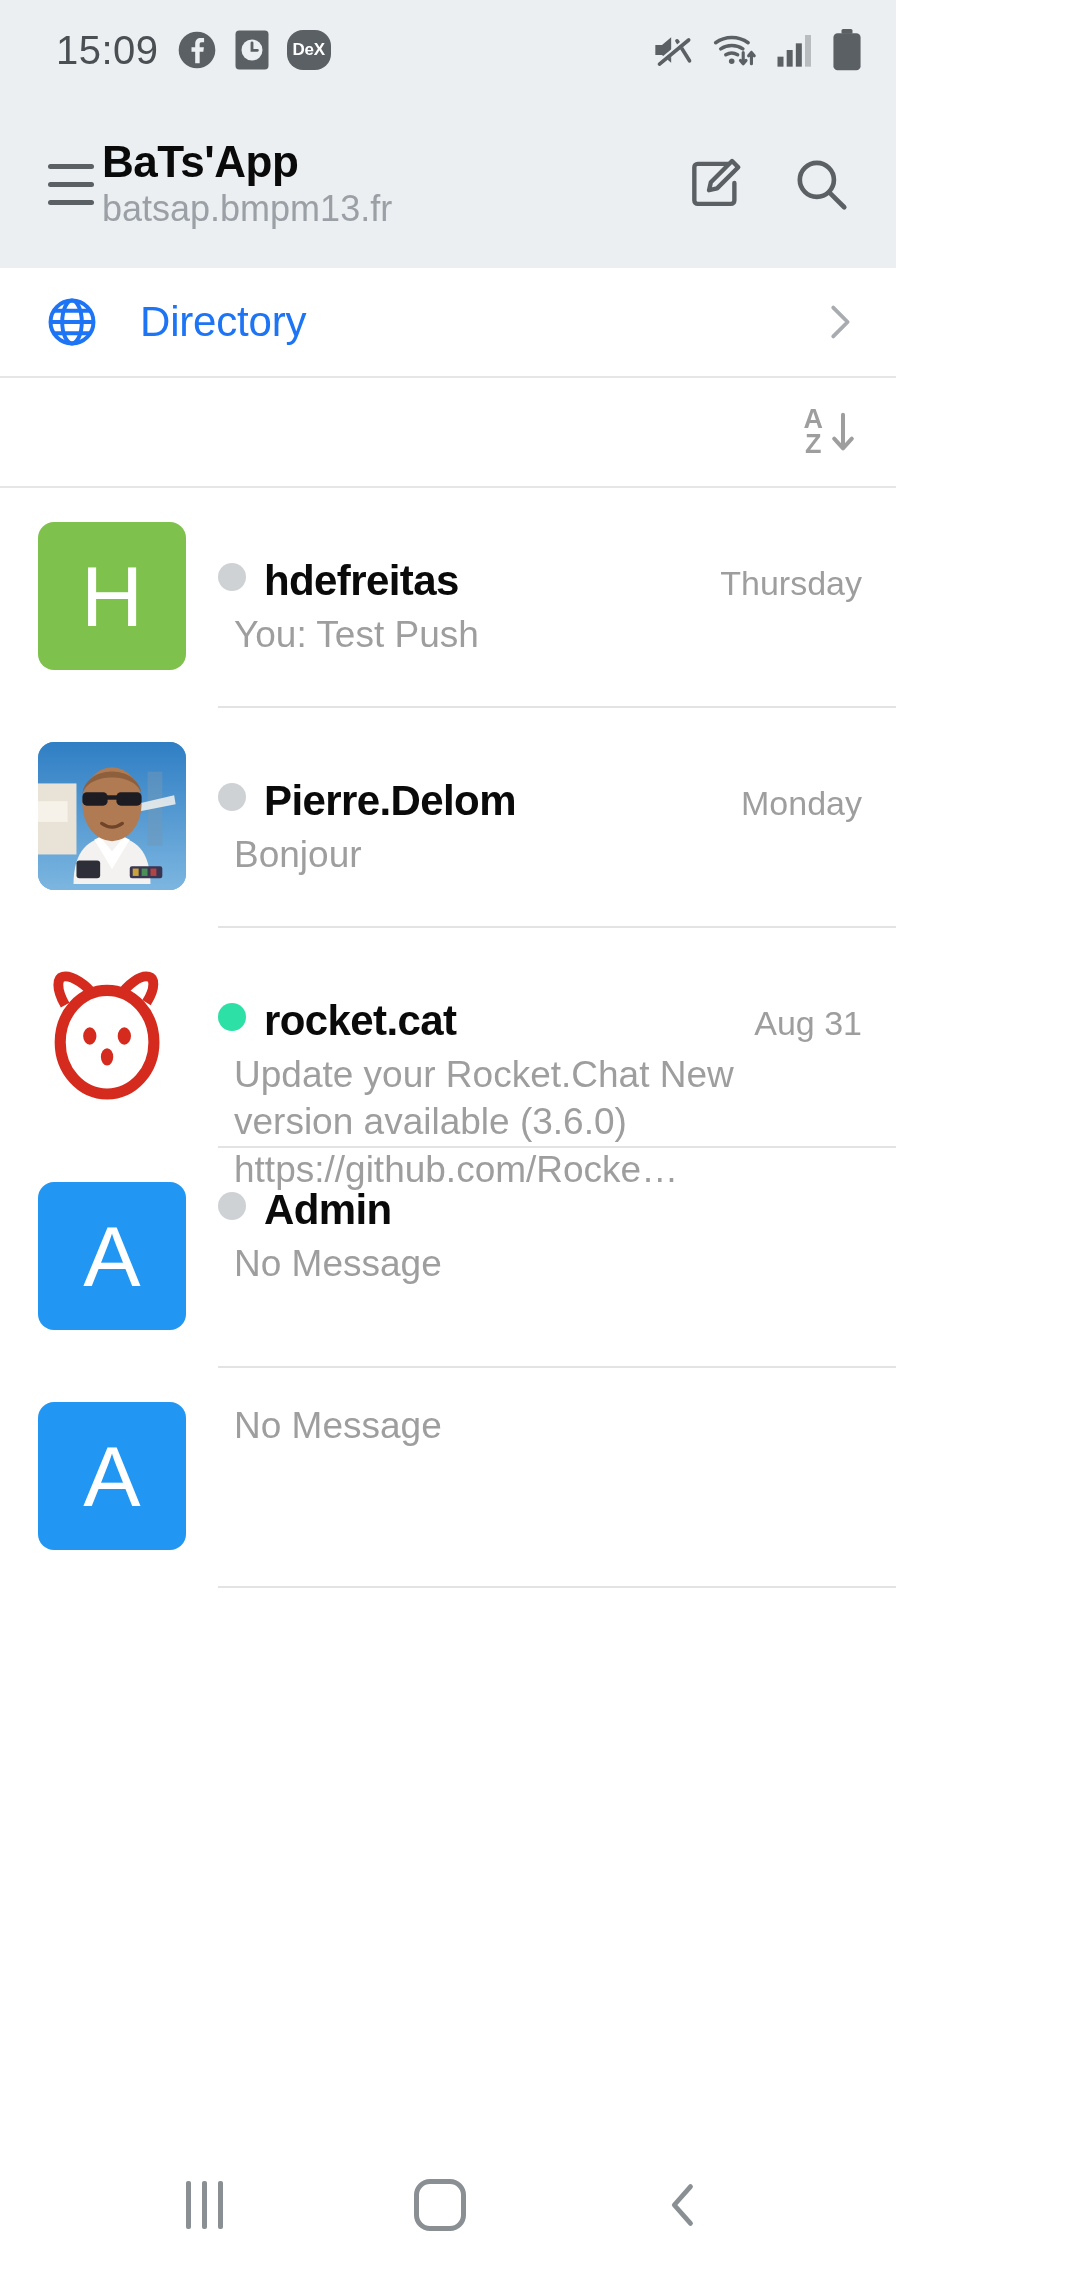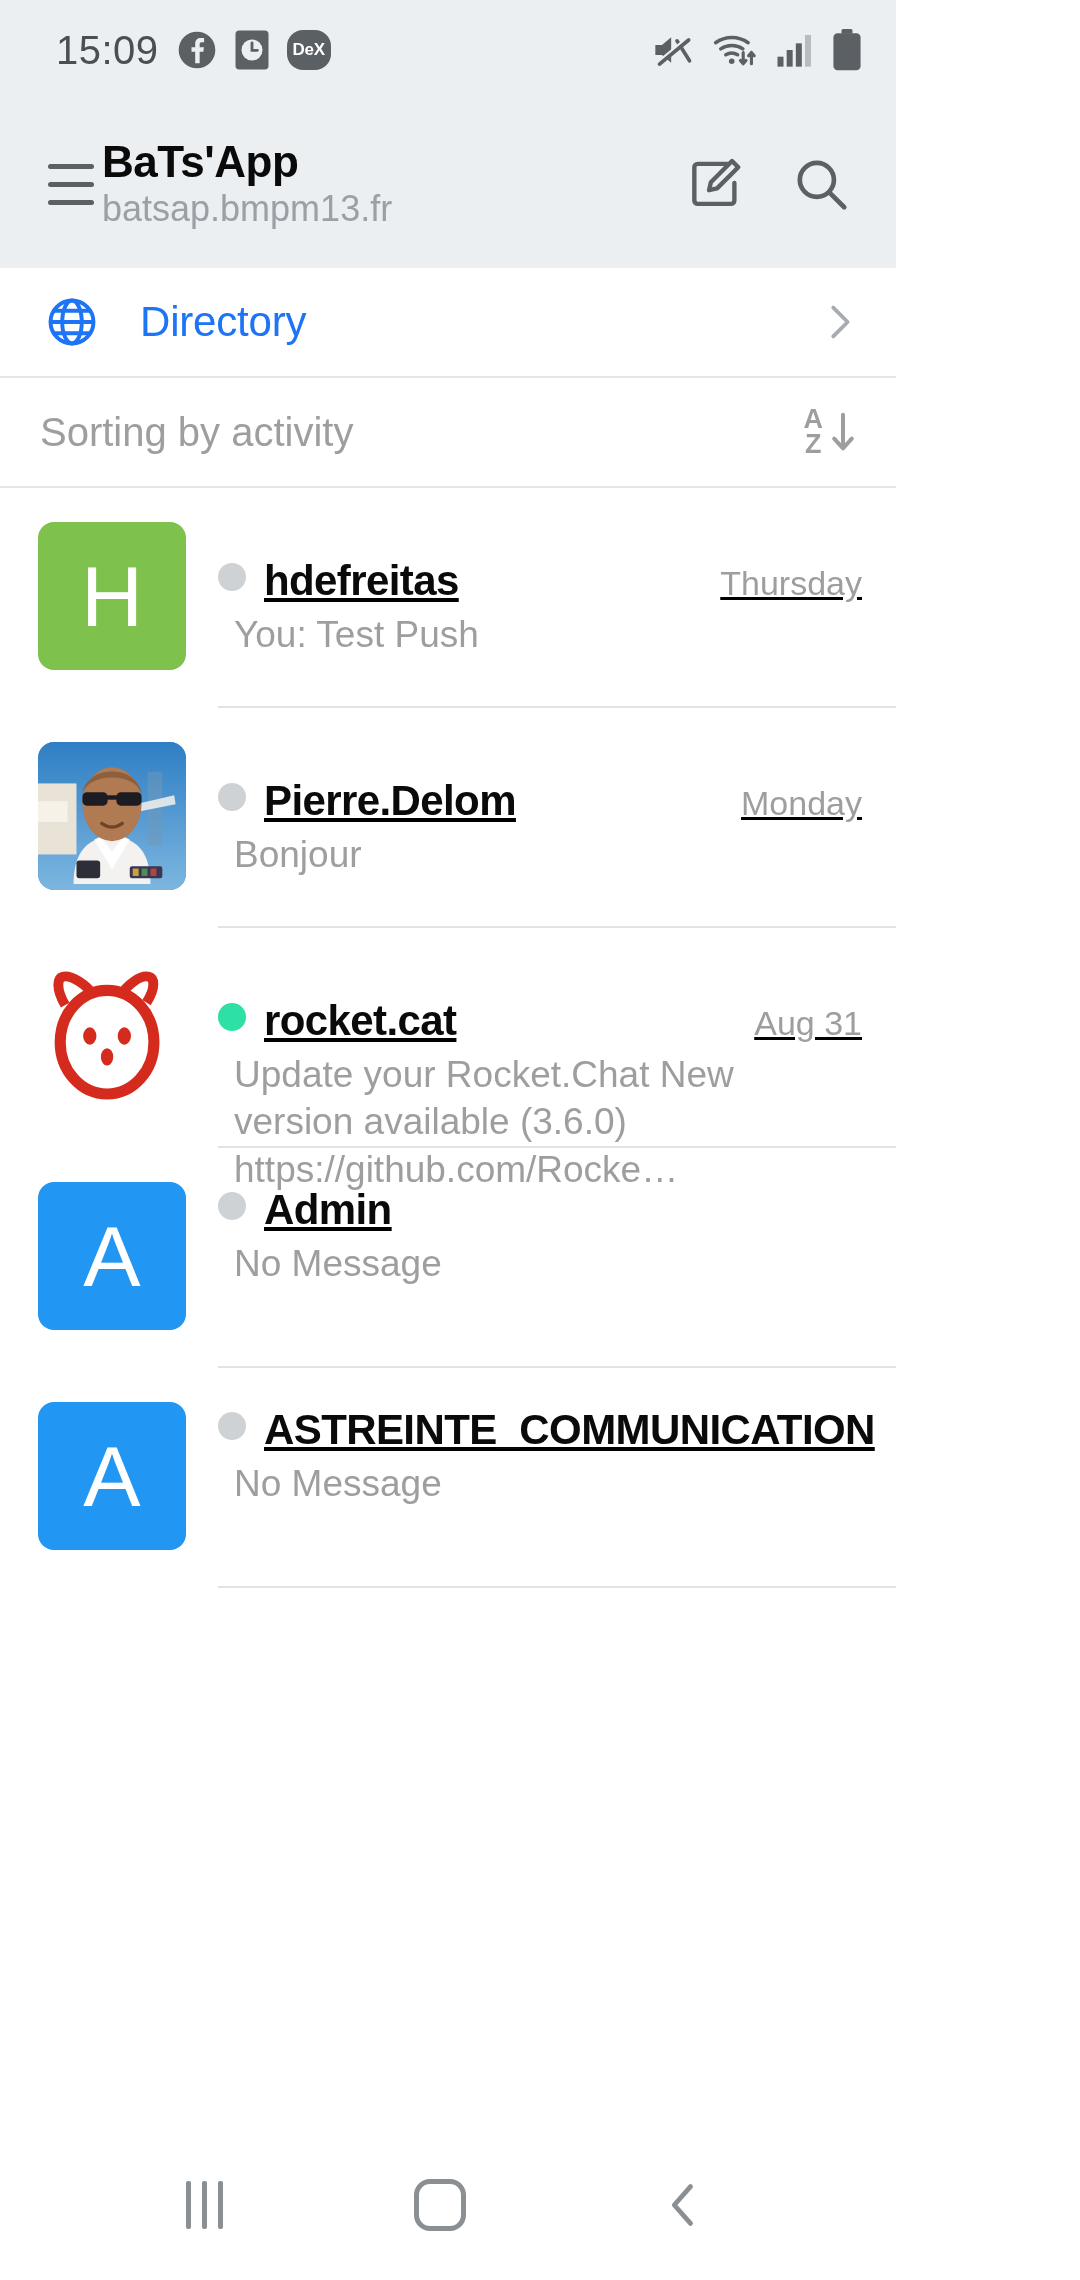--- a/index.html
+++ b/index.html
@@ -61,21 +61,21 @@
   .chat-row { display:flex; padding-left:38px; position:relative; height:220px; align-items:flex-start; }
   .avatar {
     width:148px; height:148px; border-radius:16px; flex:0 0 148px; margin-top:34px;
     display:flex; align-items:center; justify-content:center;
     color:#ffffff; font-size:86px; font-weight:400; overflow:hidden; position:relative;
   }
   .avatar.photo { background:#6ba8d8; }
   .avatar.logo { background:transparent; }
   .row-body { flex:1 1 auto; margin-left:32px; padding-right:34px; padding-top:28px; position:relative; height:100%; }
   .row-sep { position:absolute; left:0; right:-34px; bottom:0; height:2px; background:#e3e3e3; }
-  .row-top { display:flex; align-items:baseline;text-decoration:underline; }
+  .row-top { display:flex; align-items:baseline; }
   .status-dot { width:28px; height:28px; border-radius:50%; flex:0 0 28px; margin-right:18px; position:relative; top:-4px; }
   .row-name { font-size:42px; font-weight:700; color:#0a0a0a; letter-spacing:-0.6px; white-space:nowrap; }
   .row-time { margin-left:auto; font-size:34px; color:#9e9e9e; white-space:nowrap; padding-left:20px;margin-top:48px; }
   .row-msg { font-size:37px; color:#9e9e9e; line-height:1.28; margin-top:6px; max-width:1000px;margin-left:16px; }
 
   
   .navbar {
     flex:0 0 150px; background:#ffffff; display:flex; align-items:center;
     justify-content:space-around; padding:0 90px;
   }
@@ -169,21 +169,20 @@
       <ellipse cx="12" cy="12" rx="4.2" ry="9.2" stroke="#1d74f5" stroke-width="1.7" fill="none"></ellipse>
       <path d="M2.8 12h18.4M4.3 7.2h15.4M4.3 16.8h15.4" stroke="#1d74f5" stroke-width="1.7" fill="none"></path>
     </svg>
     <span class="dir-label">Directory</span>
     <svg class="dir-chevron" width="46" height="46" viewBox="0 0 24 24">
       <path d="M9 4.5L16.5 12 9 19.5" stroke="#a8acb0" stroke-width="2" fill="none" stroke-linecap="round" stroke-linejoin="round"></path>
     </svg>
   </div>
 
   <div class="sorting">
-    <span class="sort-label">Sorting by activity</span>
     <span class="sort-icon">
       <span class="az">
         <span>A</span>
         <span>Z</span>
       </span>
       <svg width="34" height="46" viewBox="0 0 16 24">
         <path d="M8 3v17M8 20.5l-4.6-5M8 20.5l4.6-5" stroke="#9e9e9e" stroke-width="2.1" fill="none" stroke-linecap="round" stroke-linejoin="round"></path>
       </svg>
     </span>
   </div>
@@ -280,25 +279,20 @@
         <div class="row-msg">No Message</div>
         <div class="row-sep"></div>
       </div>
     </div>
 
     <div class="chat-row">
       <div class="avatar" style="background:#2196f3">
         <span>A</span>
       </div>
       <div class="row-body">
-        <div class="row-top">
-          <span class="status-dot" style="background:#cfd2d4"></span>
-          <span class="row-name">ASTREINTE_COMMUNICATION</span>
-          <span class="row-time"></span>
-        </div>
         <div class="row-msg">No Message</div>
         <div class="row-sep"></div>
       </div>
     </div>
 
   </div>
 
   <div class="navbar">
     <span class="nav-recents">
       <i></i>

